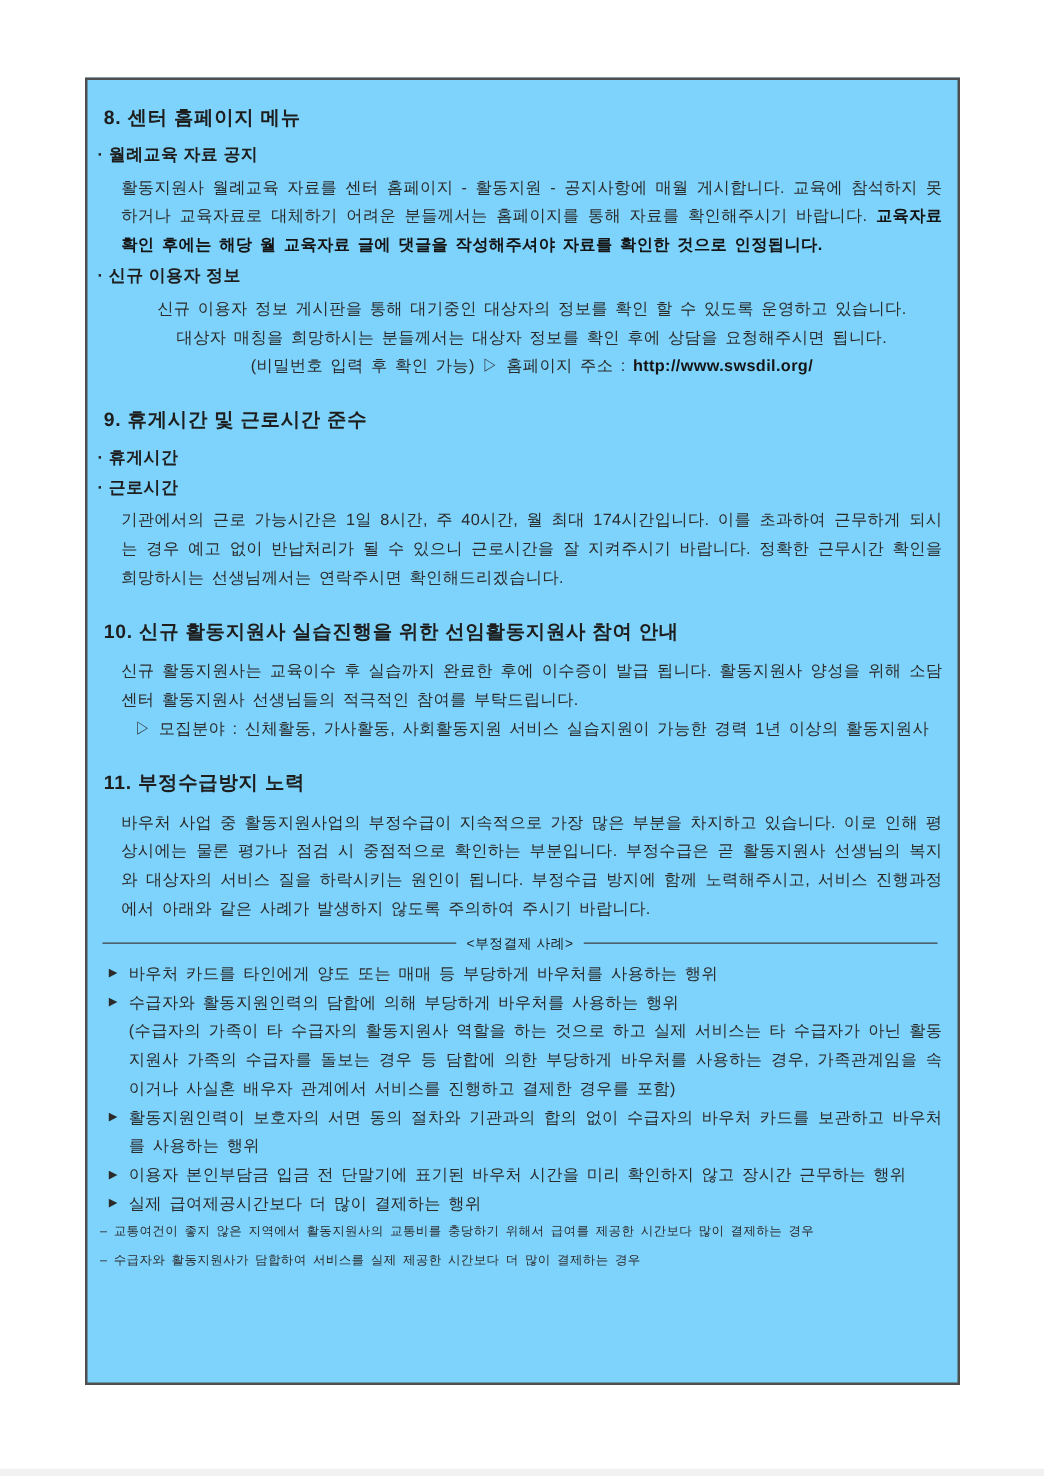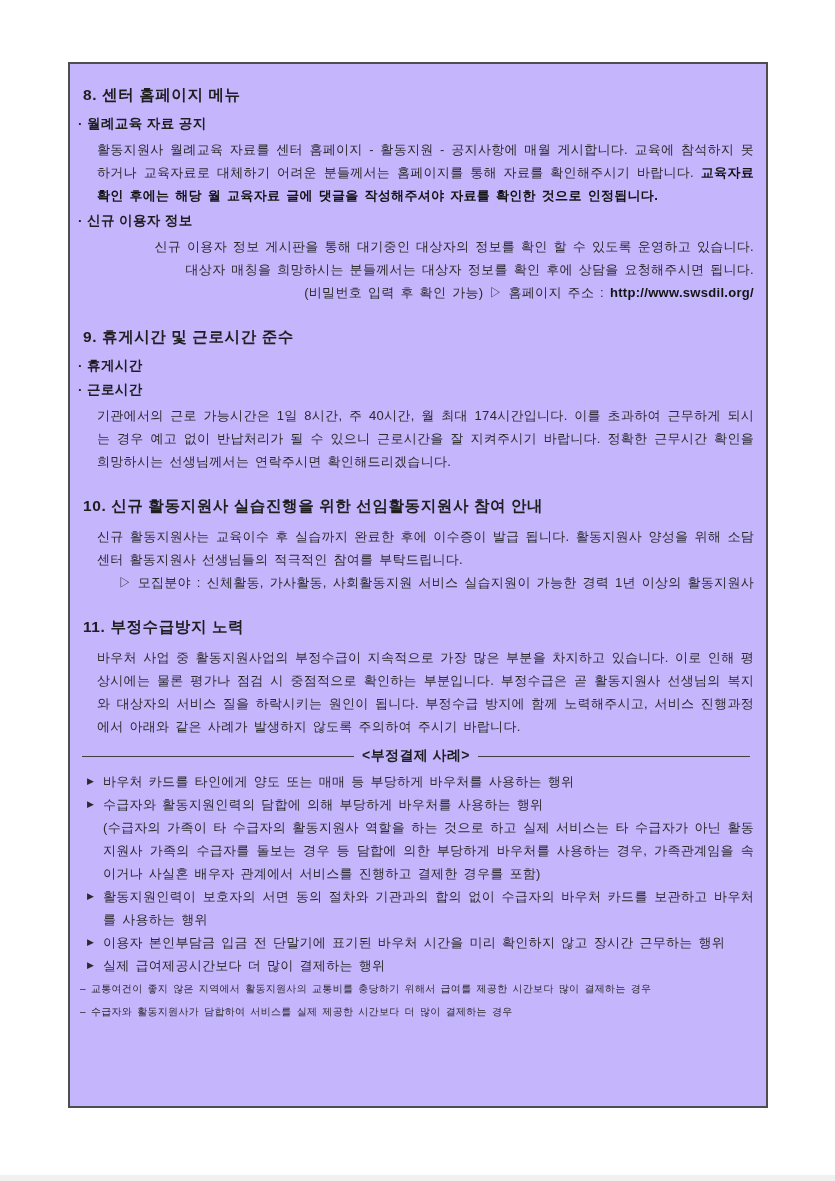--- a/index.html
+++ b/index.html
@@ -23,21 +23,21 @@
   }
   .doc-box {
     position: absolute;
     left: 68px;
     top: 62px;
     width: 700px;
     min-height: 1046px;
     box-sizing: border-box;
     border: 2px solid #4e4e4e;
     padding: 20px 12px 16px 8px;
-    background: #c4b5fd;
+    background: #7dd3fc;
   }
   .sec-h {
     font-size: 15.5px;
     line-height: 21px;
     font-weight: 700;
     letter-spacing: 0.6px;
     margin: 22px 0 9px 5px;
     color: #1e1e1e;
   }
   .sec-h.first {
@@ -55,40 +55,40 @@
   }
   .para {
     margin: 0 0 0 19px;
     font-size: 13px;
     line-height: 23px;
     letter-spacing: 0.3px;
     word-spacing: 2px;
     text-align: justify;
   }
   .para.no-just {
-    text-align: right;
+    text-align: center;
   }
   .b {
     font-weight: 700;
     color: #141414;
   }
   .divider {
     display: flex;
     align-items: center;
     margin: 9px 4px 5px 4px;
   }
   .divider .dl {
     flex: 1;
     height: 0;
     border-top: 1.5px solid #3f3f3f;
   }
   .divider .dlabel {
     padding: 0 8px;
-    font-size: 14px;
-    font-weight: 700;
+    font-size: 11px;
+    font-weight: 400;
     letter-spacing: 0.4px;
     color: #1e1e1e;
     white-space: nowrap;
   }
   .bullet {
     display: flex;
     margin-left: 9px;
     font-size: 13px;
     line-height: 23px;
     letter-spacing: 0.3px;

